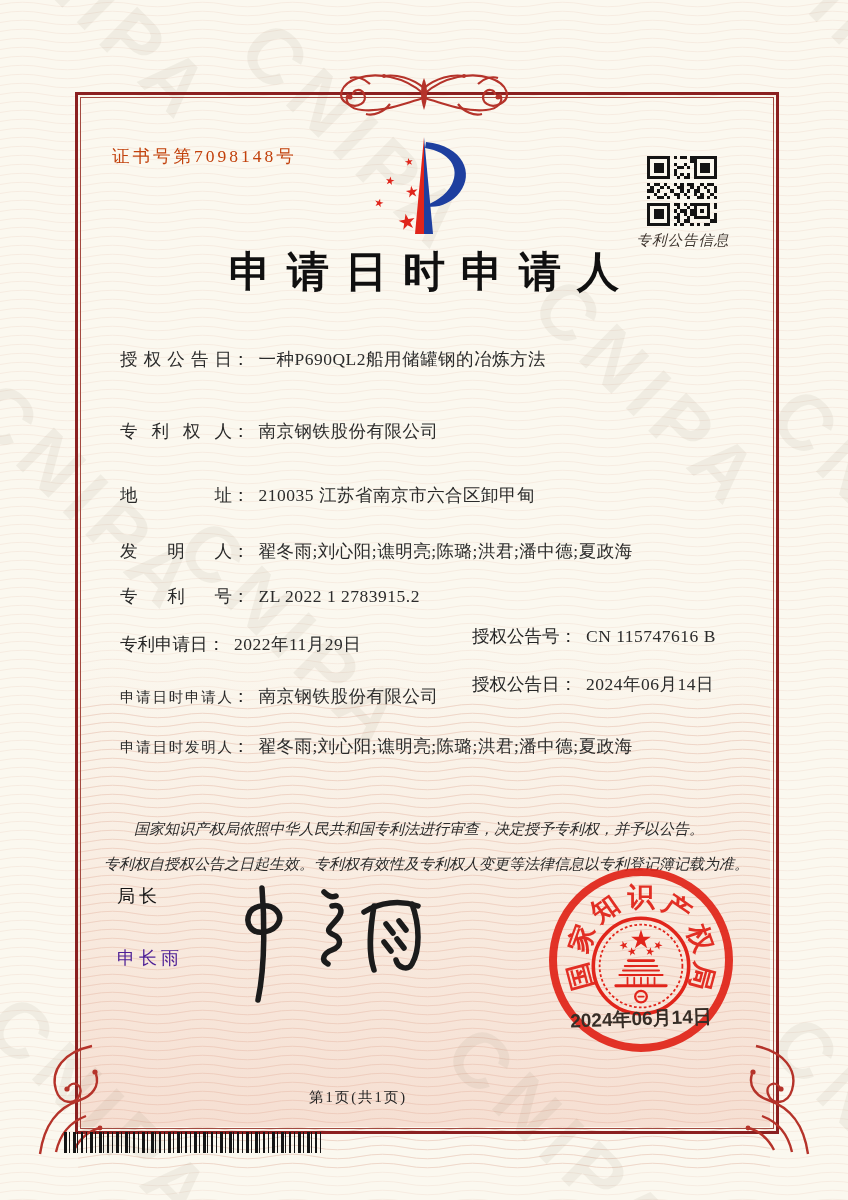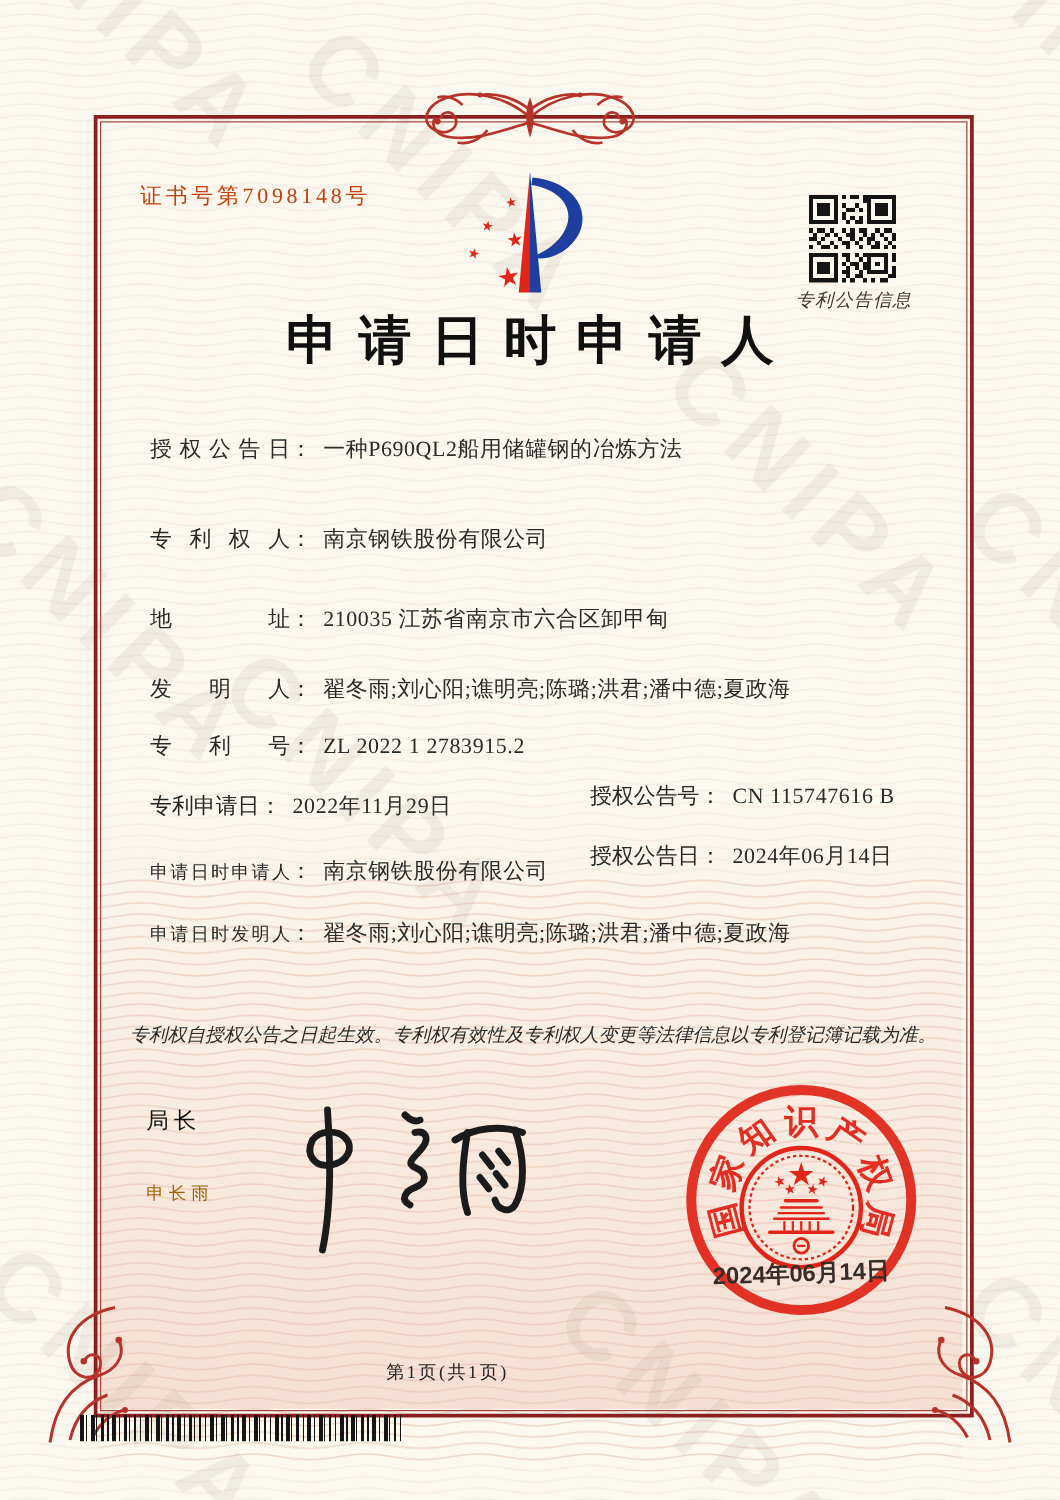--- a/index.html
+++ b/index.html
@@ -32,21 +32,21 @@
   .colon{margin-right:9px;}
   .fvalue{letter-spacing:0.5px;color:#2b2b2b;}
   .rcol{position:absolute;left:352px;top:0;white-space:nowrap;margin-top:40px;}
   .statement{position:absolute;left:104px;top:812px;width:648px;z-index:3;
              font-size:15px;font-style:italic;line-height:35px;color:#2a2a2a;}
   .statement .l1{text-indent:2em;white-space:nowrap;}
   .statement .l2{white-space:nowrap;}
   .sig-title{position:absolute;left:117px;top:884px;z-index:3;
              font-family:"Liberation Sans","DejaVu Sans",sans-serif;font-size:18px;letter-spacing:4px;color:#141414;}
   .sig-name{position:absolute;left:117px;top:946px;z-index:3;
-            font-family:"Liberation Sans","DejaVu Sans",sans-serif;font-size:14px;letter-spacing:4px;color:#a16207;}
+            font-family:"Liberation Sans","DejaVu Sans",sans-serif;font-size:18px;letter-spacing:4px;color:#4c1d95;}
   .signature{position:absolute;left:228px;top:878px;z-index:3;}
   
   .seal{position:absolute;left:549px;top:868px;width:184px;height:184px;z-index:4;}
   .seal-ring{position:absolute;inset:0;border:8px solid #df2317;border-radius:50%;opacity:0.92;}
   .seal-char{position:absolute;left:50%;top:50%;font-size:27px;font-weight:bold;color:#e1251b;opacity:0.95;}
   .sc0{transform:translate(-50%,-50%) rotate(-105deg) translateY(-63px);}
   .sc1{transform:translate(-50%,-50%) rotate(-70deg)  translateY(-63px);}
   .sc2{transform:translate(-50%,-50%) rotate(-35deg)  translateY(-63px);}
   .sc3{transform:translate(-50%,-50%) rotate(0deg)    translateY(-63px);}
   .sc4{transform:translate(-50%,-50%) rotate(35deg)   translateY(-63px);}
@@ -275,20 +275,21 @@
     </span>
   </div>
   <div class="row" style="top:684px">
     <span class="flabel small">申请日时申请人</span><span class="colon">：</span><span class="fvalue">南京钢铁股份有限公司</span>
   </div>
   <div class="row" style="top:734px">
     <span class="flabel small">申请日时发明人</span><span class="colon">：</span><span class="fvalue">翟冬雨;刘心阳;谯明亮;陈璐;洪君;潘中德;夏政海</span>
   </div>
 
   <div class="statement">
+    <div class="l1">国家知识产权局依照中华人民共和国专利法进行审查，决定授予专利权，并予以公告。</div>
     <div class="l2">专利权自授权公告之日起生效。专利权有效性及专利权人变更等法律信息以专利登记簿记载为准。</div>
   </div>
 
   <div class="sig-title">局长</div>
   <div class="sig-name">申长雨</div>
 
   <svg class="signature" width="230" height="130" viewBox="0 0 230 130">
     <g stroke="#1b1b1b" stroke-width="5.5" fill="none" stroke-linecap="round" stroke-linejoin="round">
       <path d="M34,10 C36,34 38,84 30,122"></path>
       <path d="M22,34 C16,46 24,56 36,54 C50,52 56,40 48,32 C42,26 28,26 22,34"></path>

